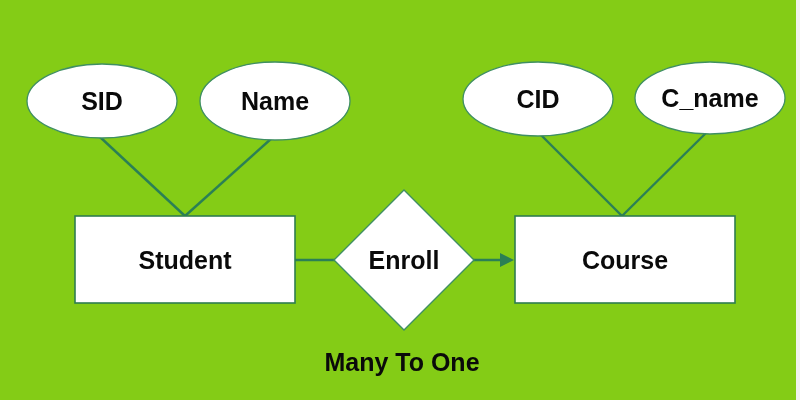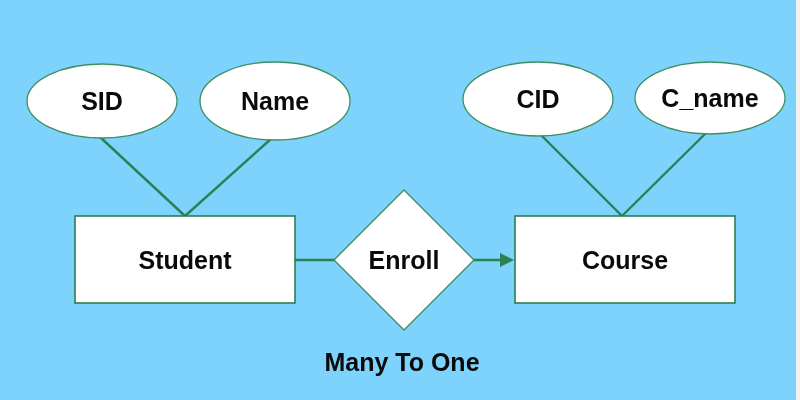--- a/index.html
+++ b/index.html
@@ -11,21 +11,21 @@
     width: 800px;
     height: 400px;
     background: #f1f1f0;
     font-family: "Liberation Sans", sans-serif;
     overflow: hidden;
   }
   #diagram-canvas {
     position: relative;
     width: 796px;
     height: 400px;
-    background: #7dd3fc;
+    background: #84cc16;
   }
   svg.er-svg {
     position: absolute;
     top: 0;
     left: 0;
     width: 800px;
     height: 400px;
     display: block;
   }
   .entity-box {

